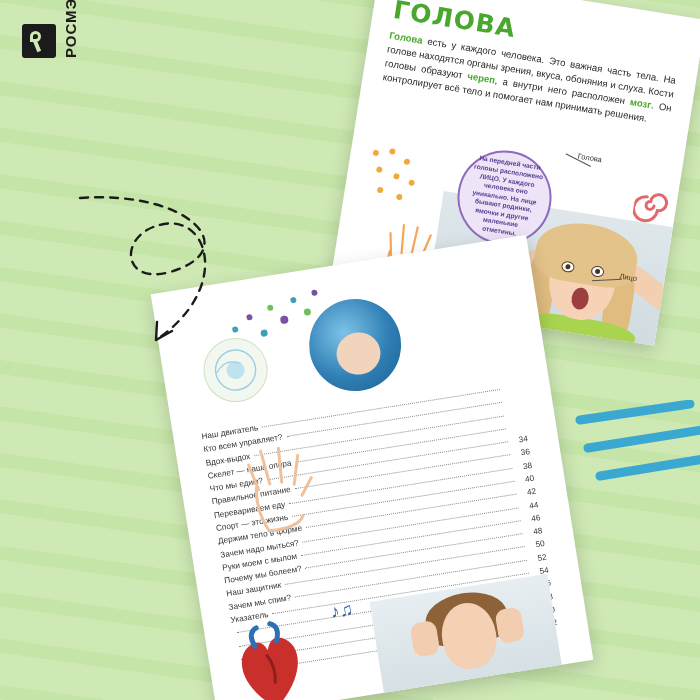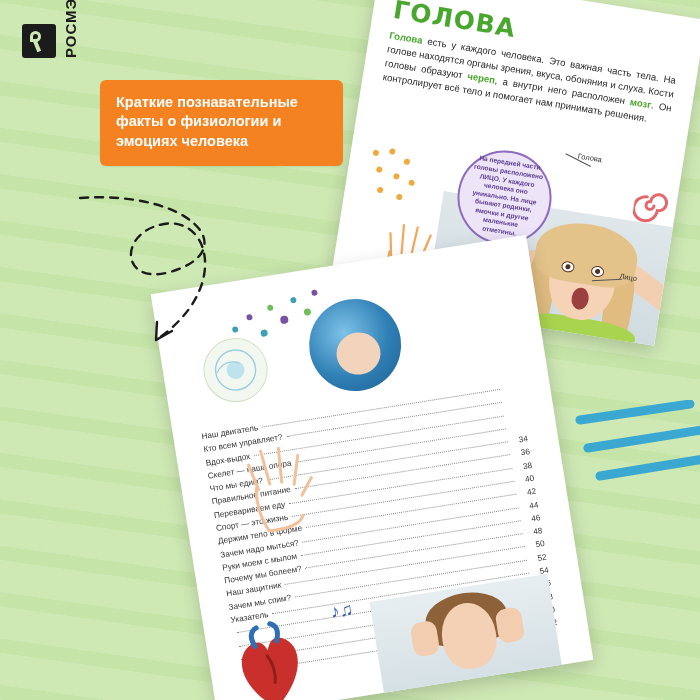--- a/index.html
+++ b/index.html
@@ -451,21 +451,20 @@
 <body>
 
 <div class="stage">
   <div class="waves"></div>
 
   <div class="logo">
     <div class="logo-mark"></div>
     <div class="logo-text">РОСМЭН</div>
   </div>
 
-  <div class="badge">Краткие познавательные факты о физиологии и эмоциях человека</div>
 
   <svg class="arrow" viewBox="0 0 210 200">
     <path d="M20 18 C 130 10, 185 70, 110 92 C 60 106, 58 52, 104 44 C 150 36, 170 110, 96 160" fill="none" stroke="#1b1b1b" stroke-width="2.4" stroke-dasharray="8 7" stroke-linecap="round"></path>
     <path d="M96 160 l 16 -9 M96 160 l 1 -18" fill="none" stroke="#1b1b1b" stroke-width="2.4" stroke-linecap="round"></path>
   </svg>
 
   <div class="page-head">
     <div class="ph-title">ГОЛОВА</div>
     <div class="ph-body">
       <span class="ph-drop">Голова</span><span> есть у каждого человека. Это важная часть тела. На голове находятся органы зрения, вкуса, обоняния и слуха. Кости головы образуют </span><b>череп</b><span>, а внутри него расположен </span><b>мозг</b><span>. Он контролирует всё тело и помогает нам принимать решения.</span>

